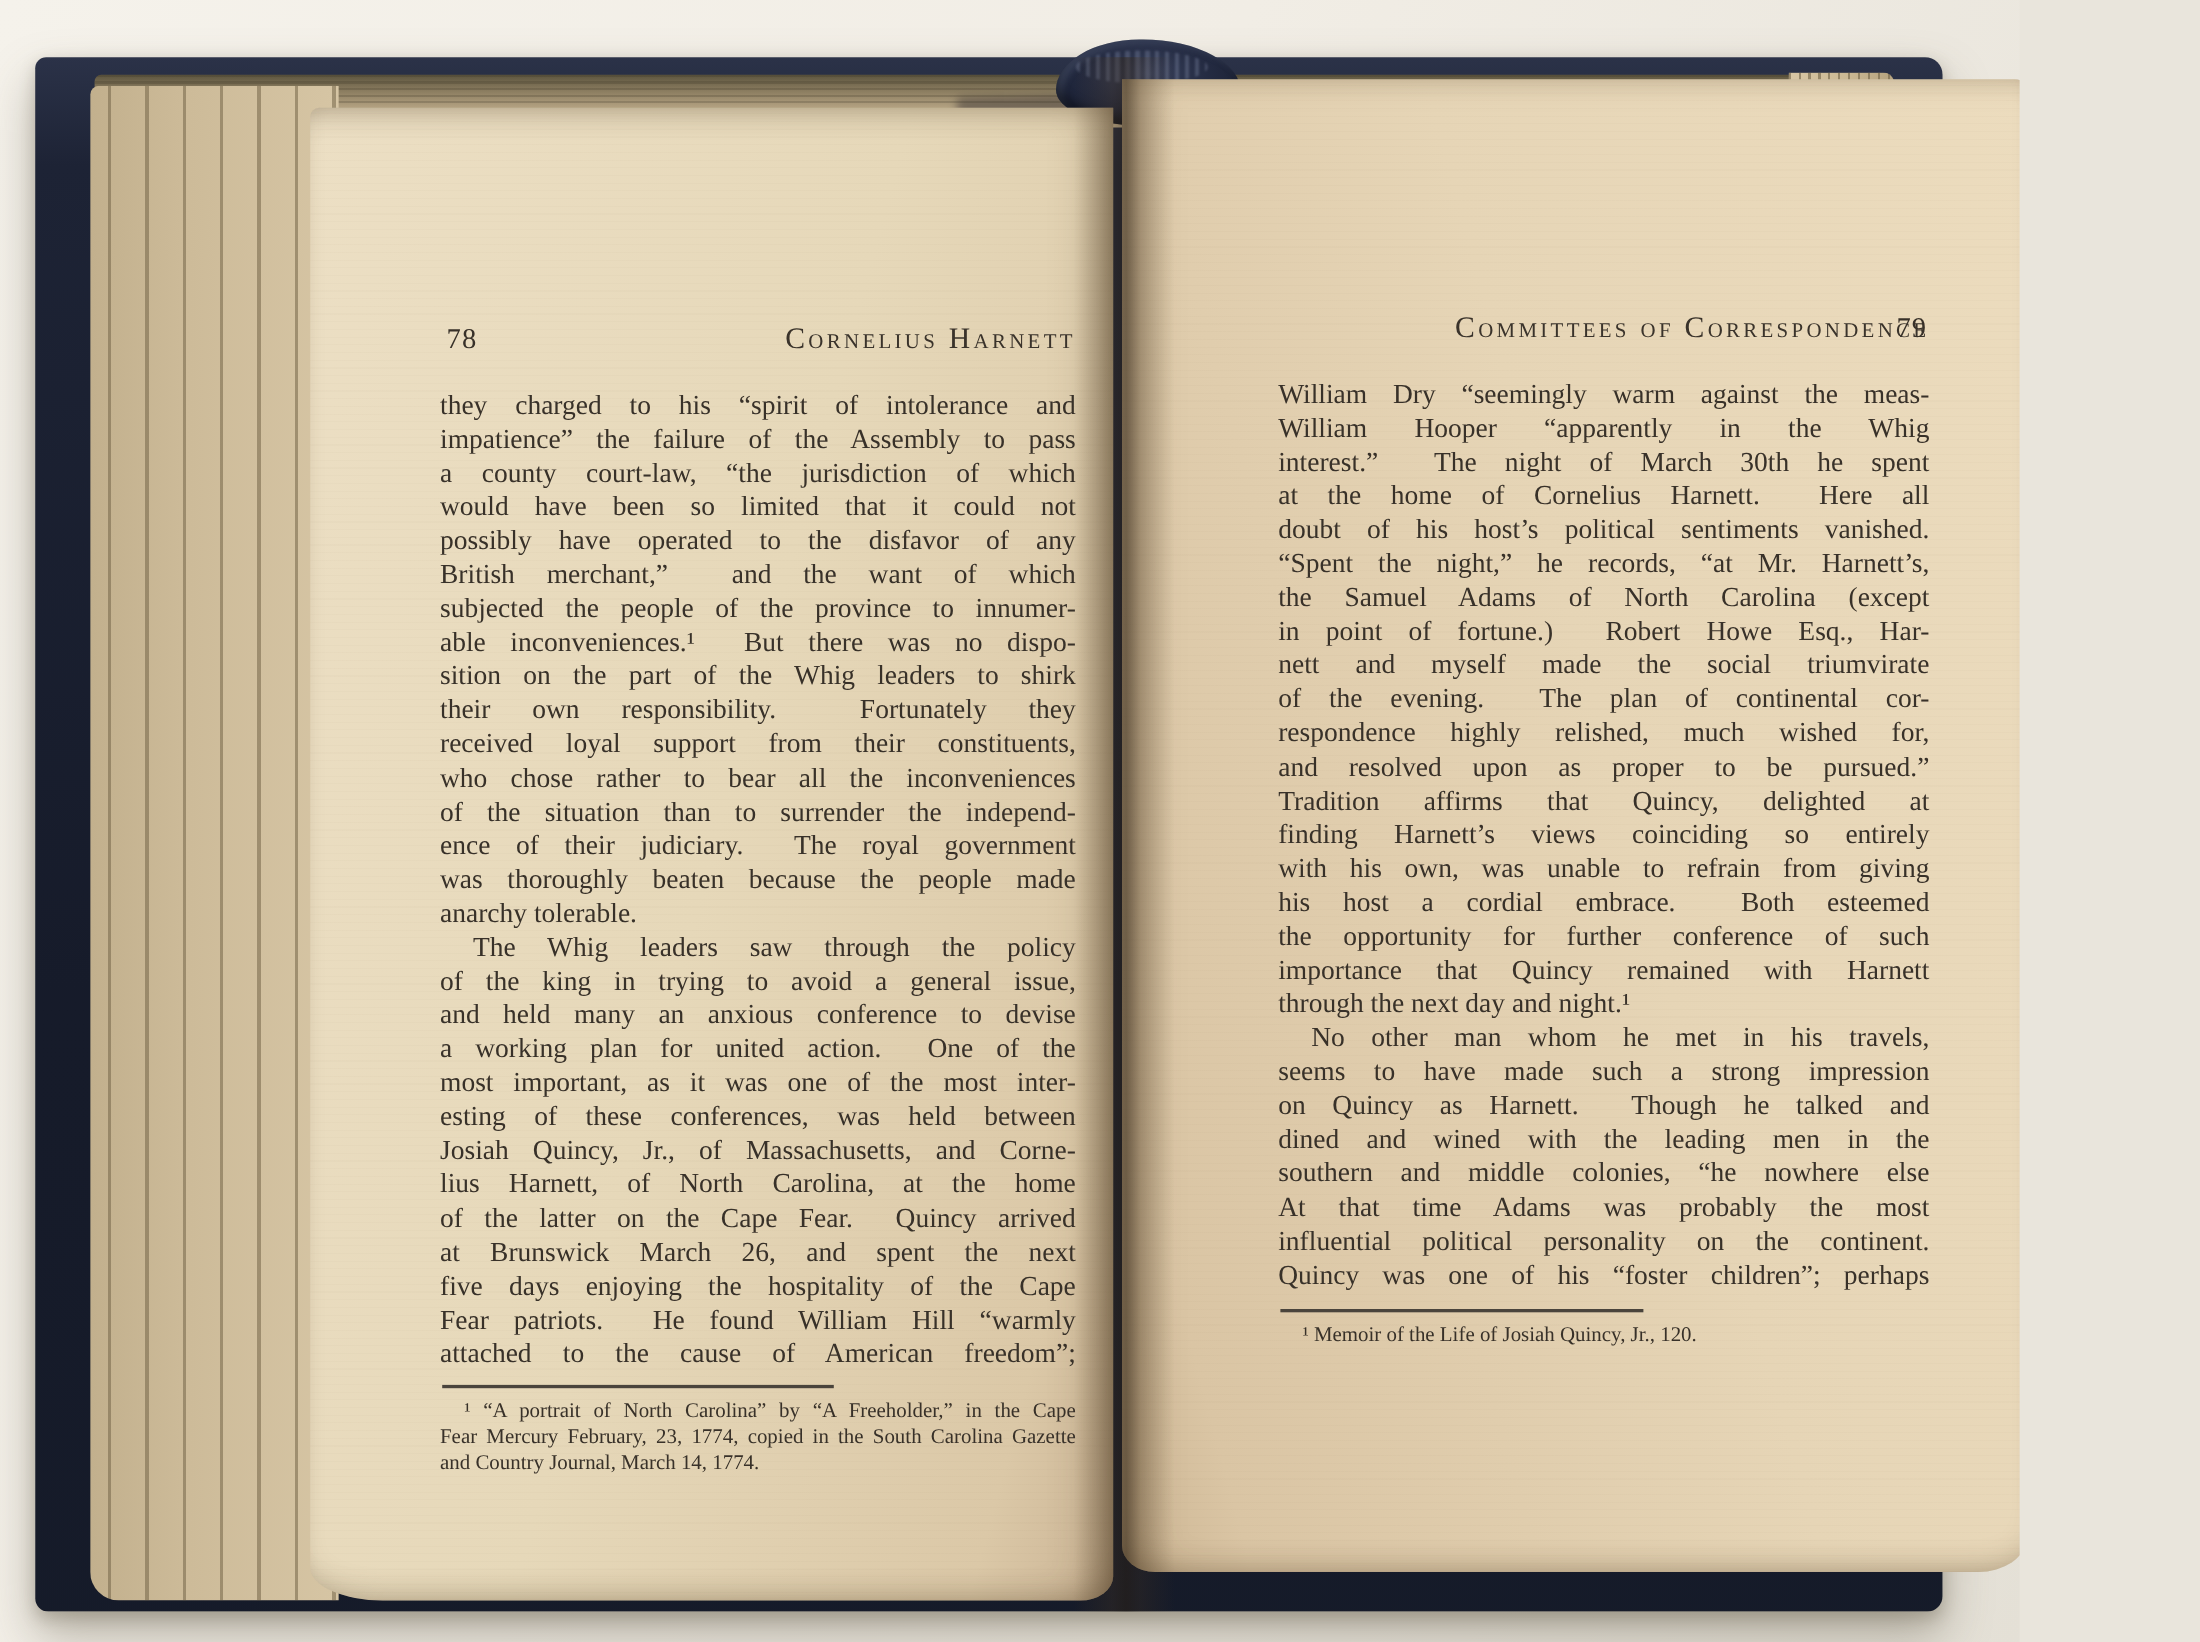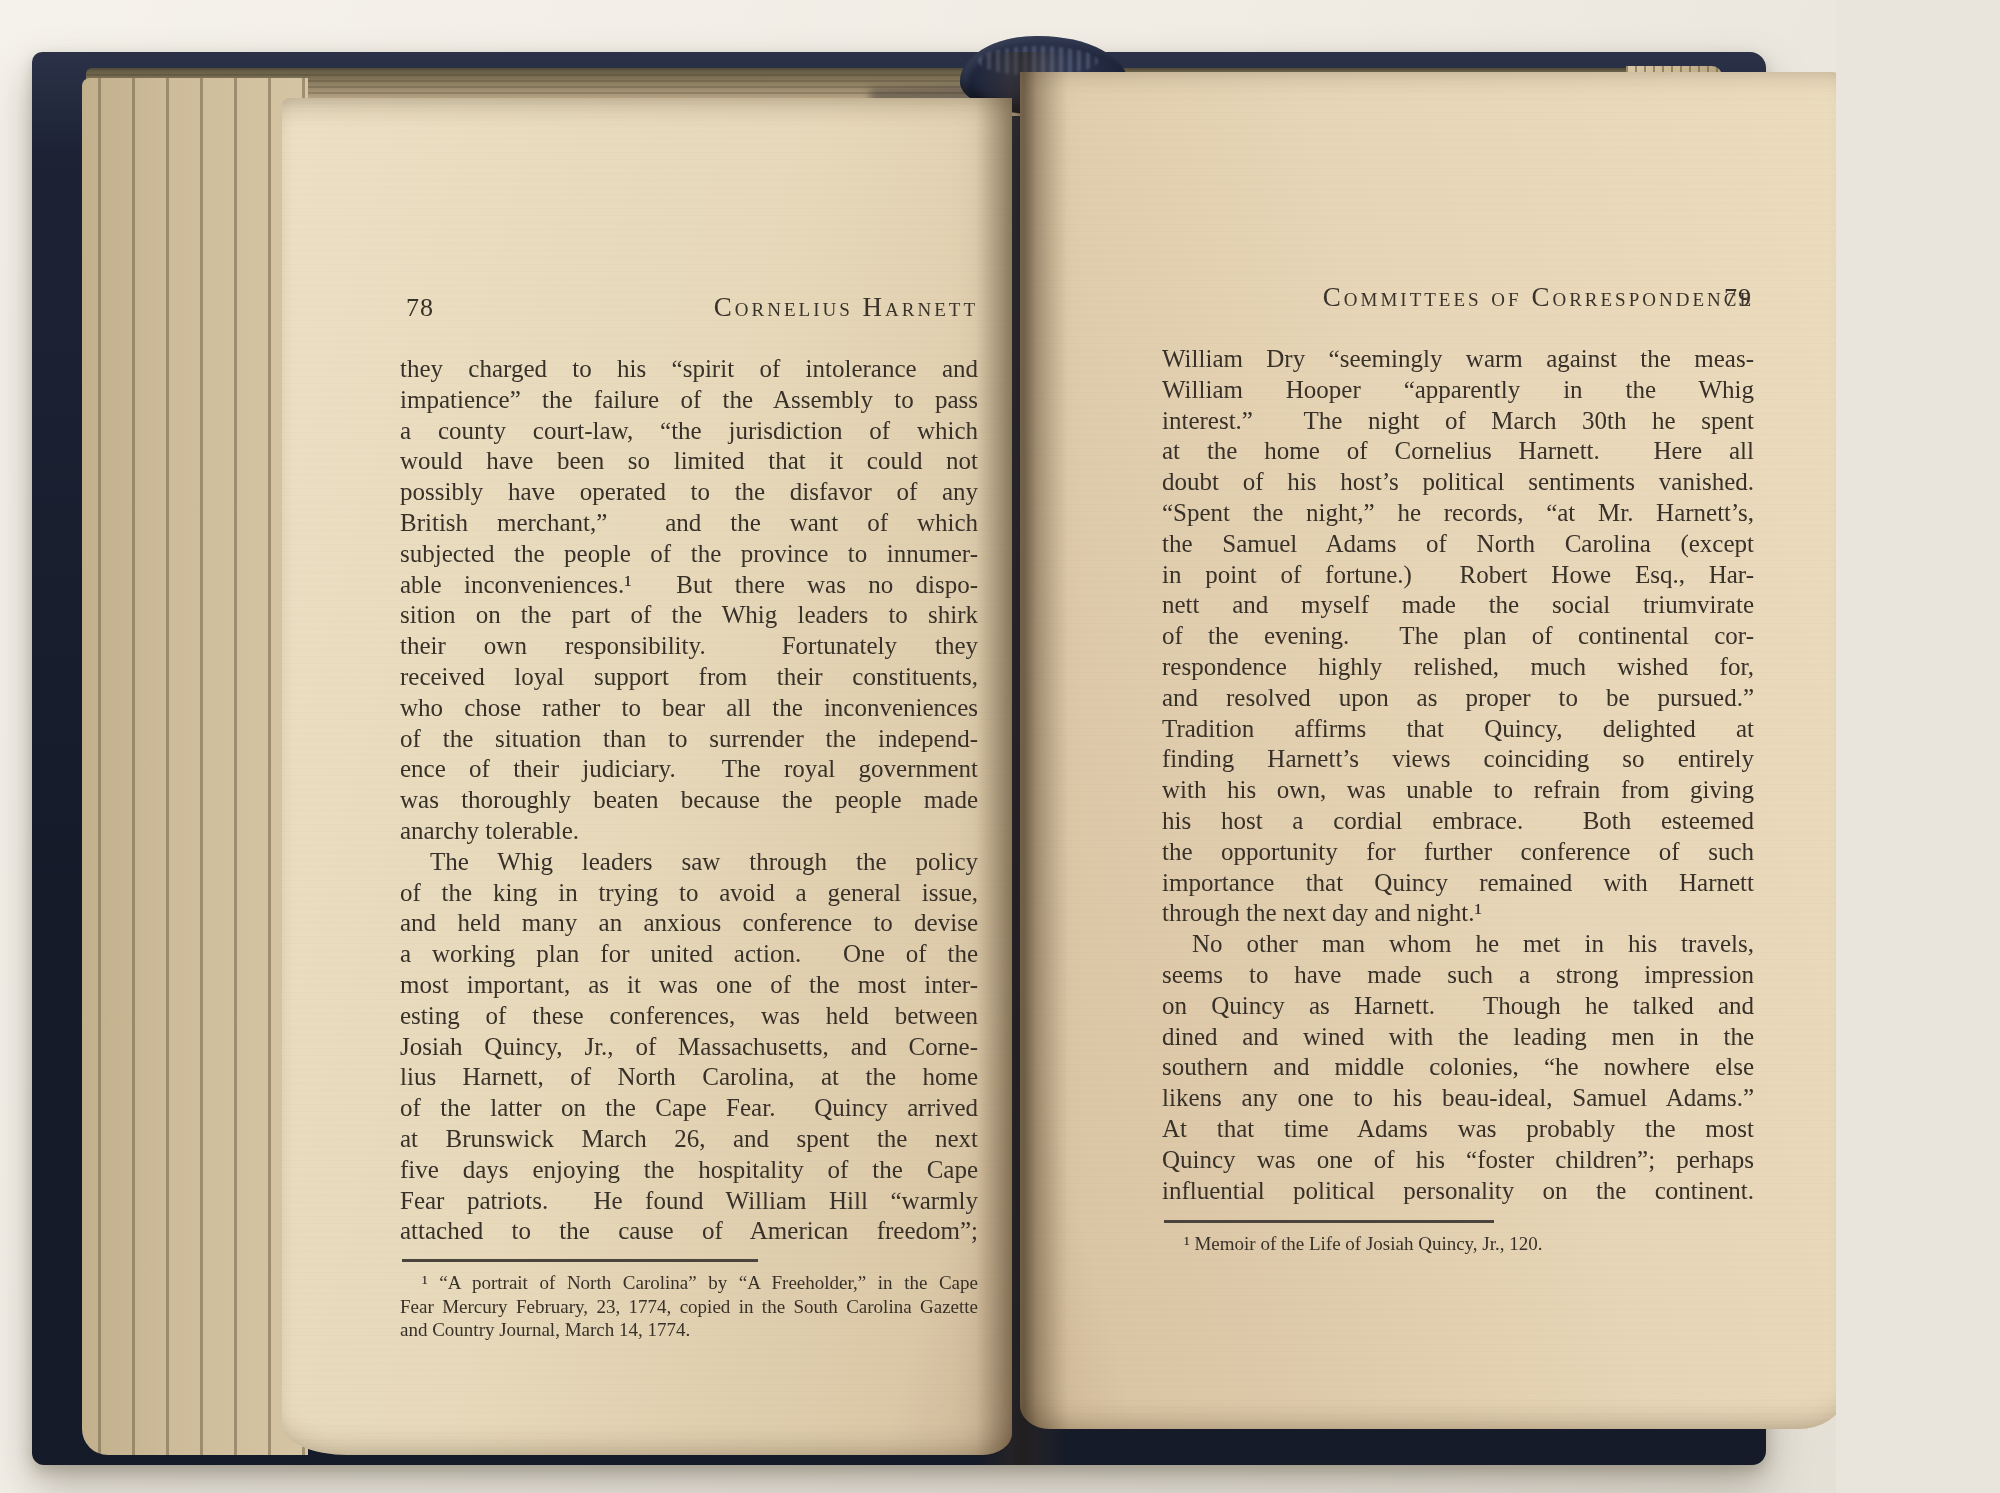--- a/index.html
+++ b/index.html
@@ -188,24 +188,23 @@
             <div class="line">with his own, was unable to refrain from giving</div>
             <div class="line">his host a cordial embrace.  Both esteemed</div>
             <div class="line">the opportunity for further conference of such</div>
             <div class="line">importance that Quincy remained with Harnett</div>
             <div class="line end">through the next day and night.¹</div>
             <div class="line indent">No other man whom he met in his travels,</div>
             <div class="line">seems to have made such a strong impression</div>
             <div class="line">on Quincy as Harnett.  Though he talked and</div>
             <div class="line">dined and wined with the leading men in the</div>
             <div class="line">southern and middle colonies, “he nowhere else</div>
-            <div class="line">likens any one to his beau-ideal, Samuel Adams.”</div>
             <div class="line">At that time Adams was probably the most</div>
+            <div class="line">influential political personality on the continent.</div>
             <div class="line">Quincy was one of his “foster children”; perhaps</div>
-            <div class="line">influential political personality on the continent.</div>
           </div>
         <hr class="footrule">
         <div class="footnote">
             <div class="line indent end">¹ Memoir of the Life of Josiah Quincy, Jr., 120.</div>
           </div>
       </div>
     </div>
 
     <div class="gutter"></div>
   </div>

